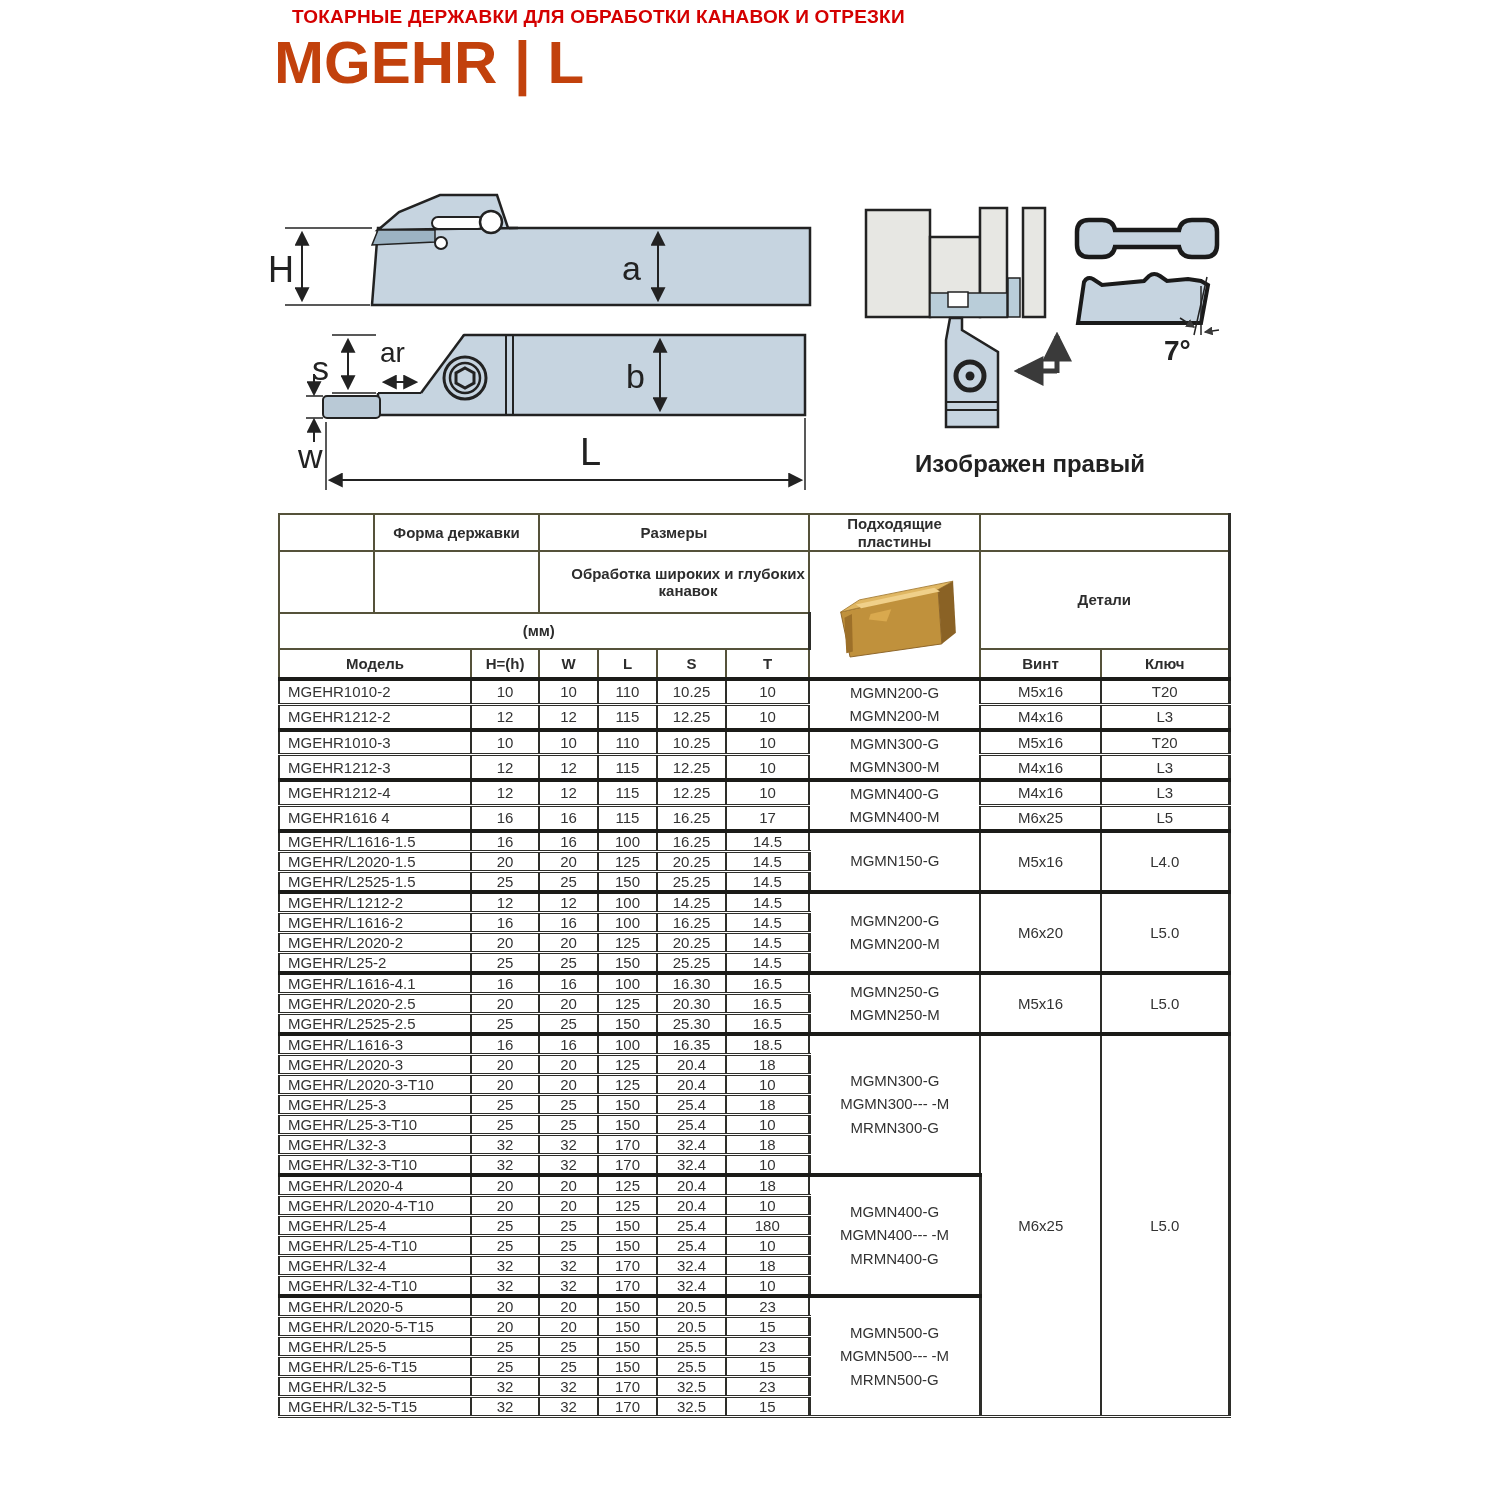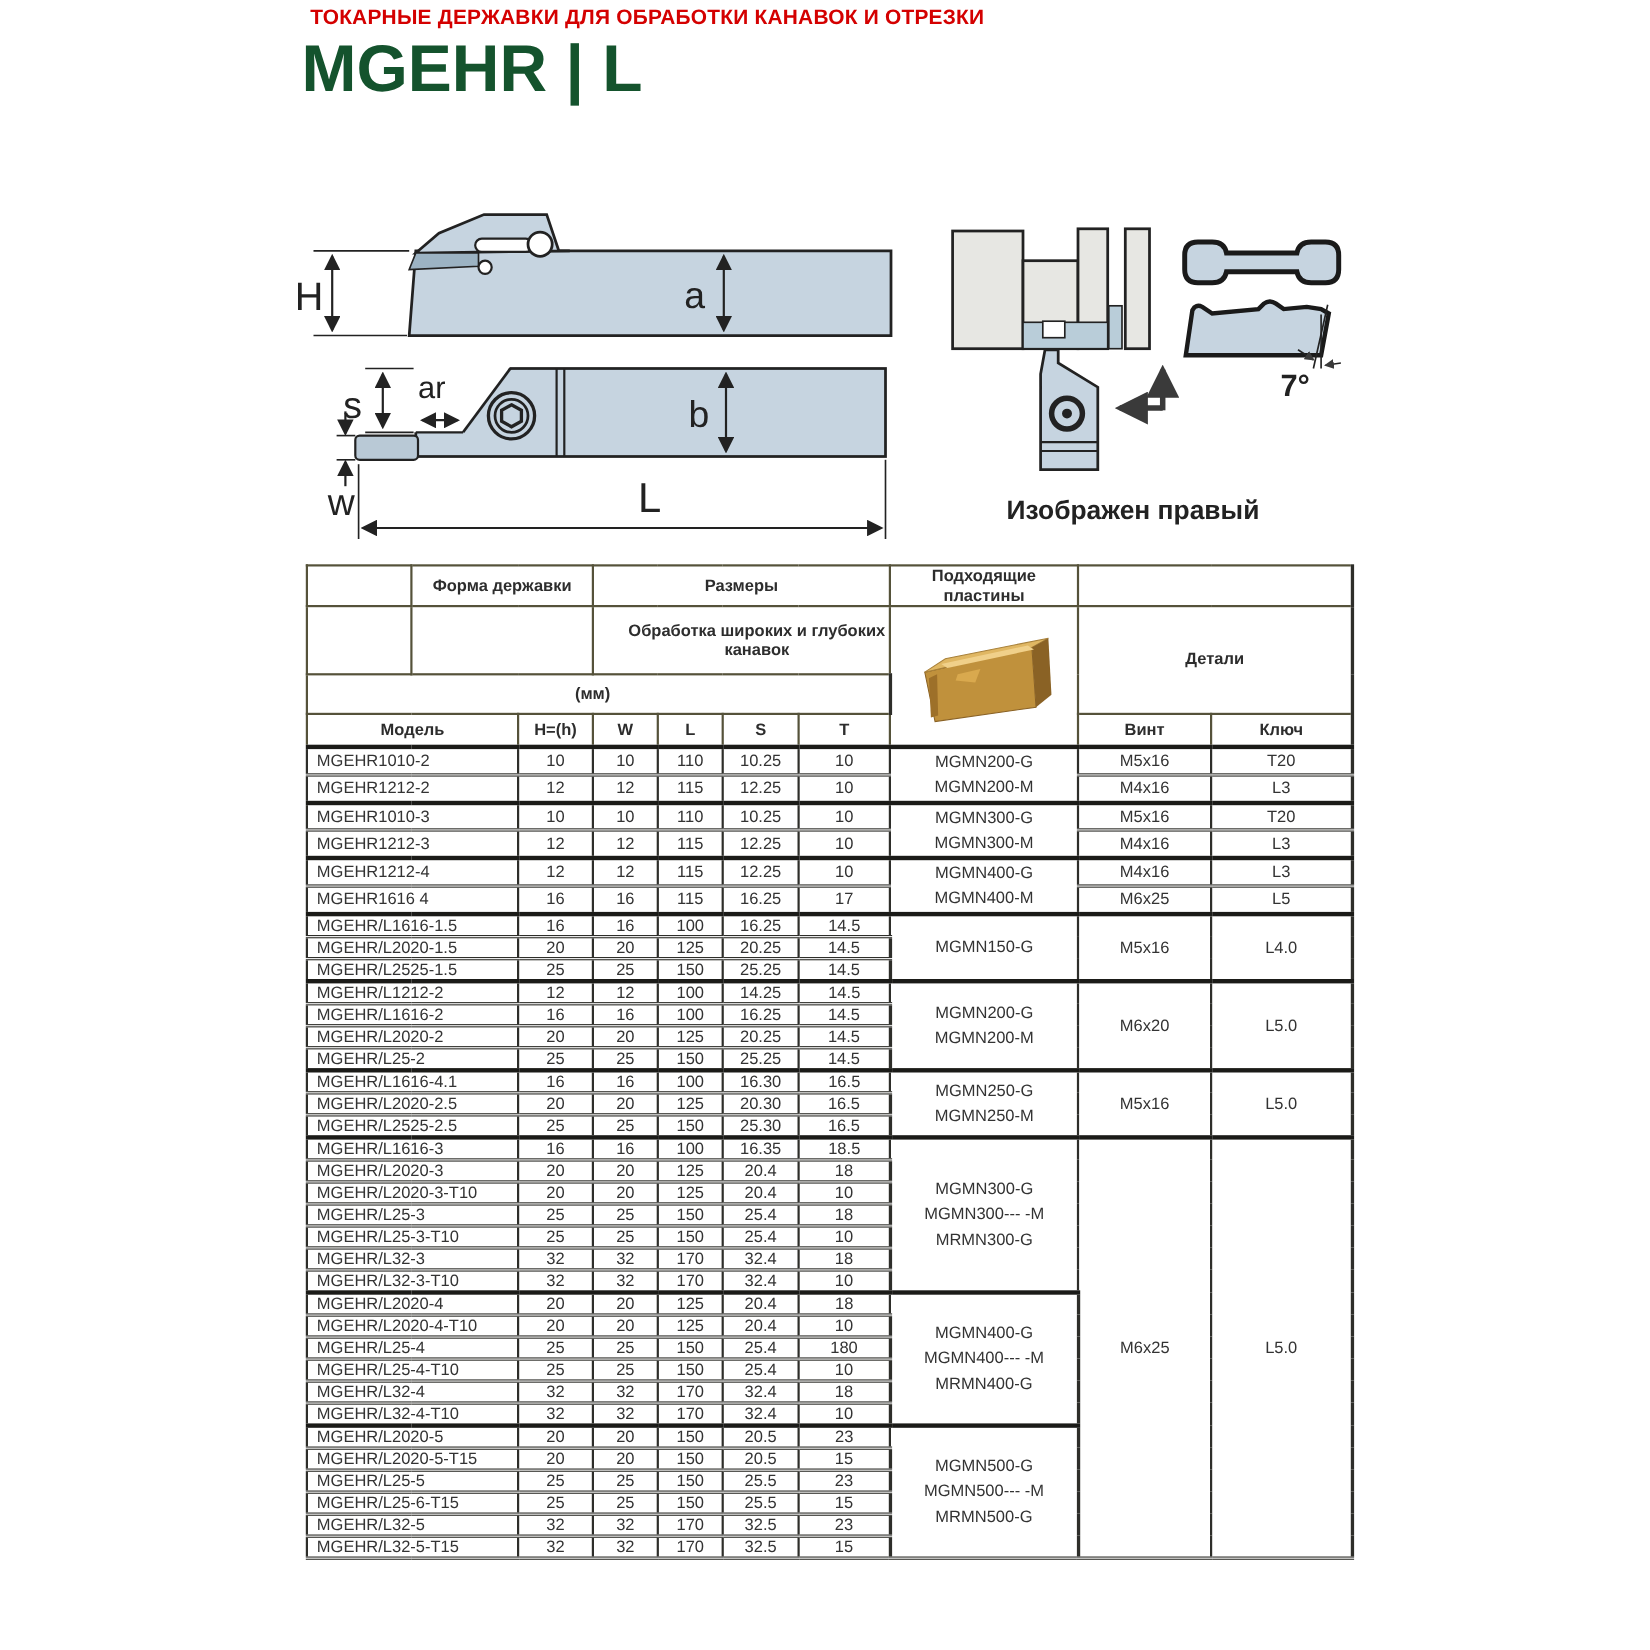--- a/index.html
+++ b/index.html
@@ -2,26 +2,26 @@
 <html><head>
 <meta charset="utf-8">
 <style>
   * { margin:0; padding:0; box-sizing:border-box; }
   html,body { background:#ffffff; }
   .page {
     position:relative; width:1500px; height:1500px; background:#fff; overflow:hidden;
     font-family:"Liberation Sans", sans-serif; color:#2e2e2e;
   }
   .tagline {
-    position:absolute; left:282px; top:6px;
+    position:absolute; left:292px; top:6px;
     font-size:19px; font-weight:bold; color:#d40000; letter-spacing:.2px;
   }
   .page-title {
     position:absolute; left:274px; top:28px;
-    font-size:60px; font-weight:bold; color:#14532d; letter-spacing:0px;
+    font-size:60px; font-weight:bold; color:#c2410c; letter-spacing:0px;
   }
   .fig { position:absolute; }
   #fig-left  { left:260px; top:150px; }
   #fig-right { left:850px; top:180px; }
 
   
   table.spec {
     position:absolute; left:278px; top:513px; width:950px;
     border-collapse:collapse; table-layout:fixed;
     font-family:"Liberation Sans", sans-serif;

